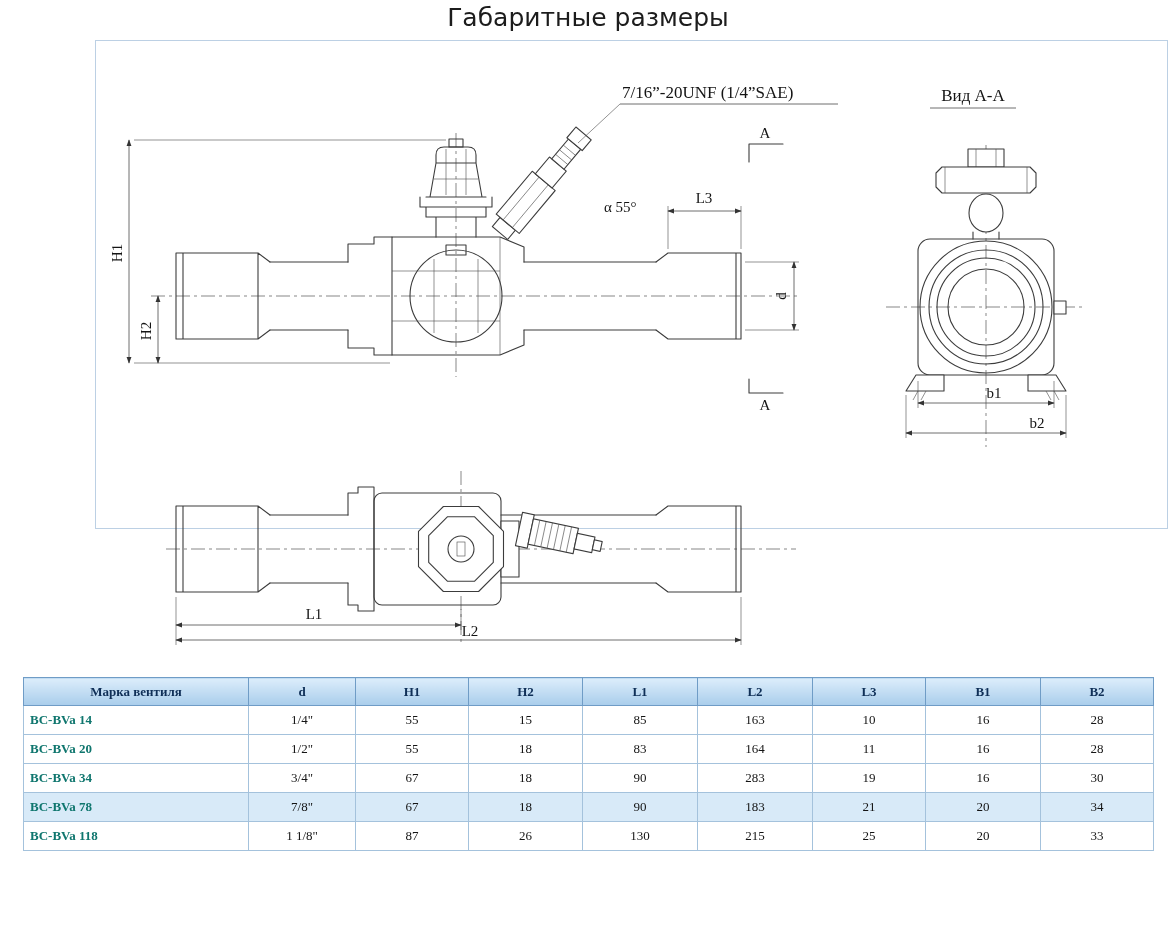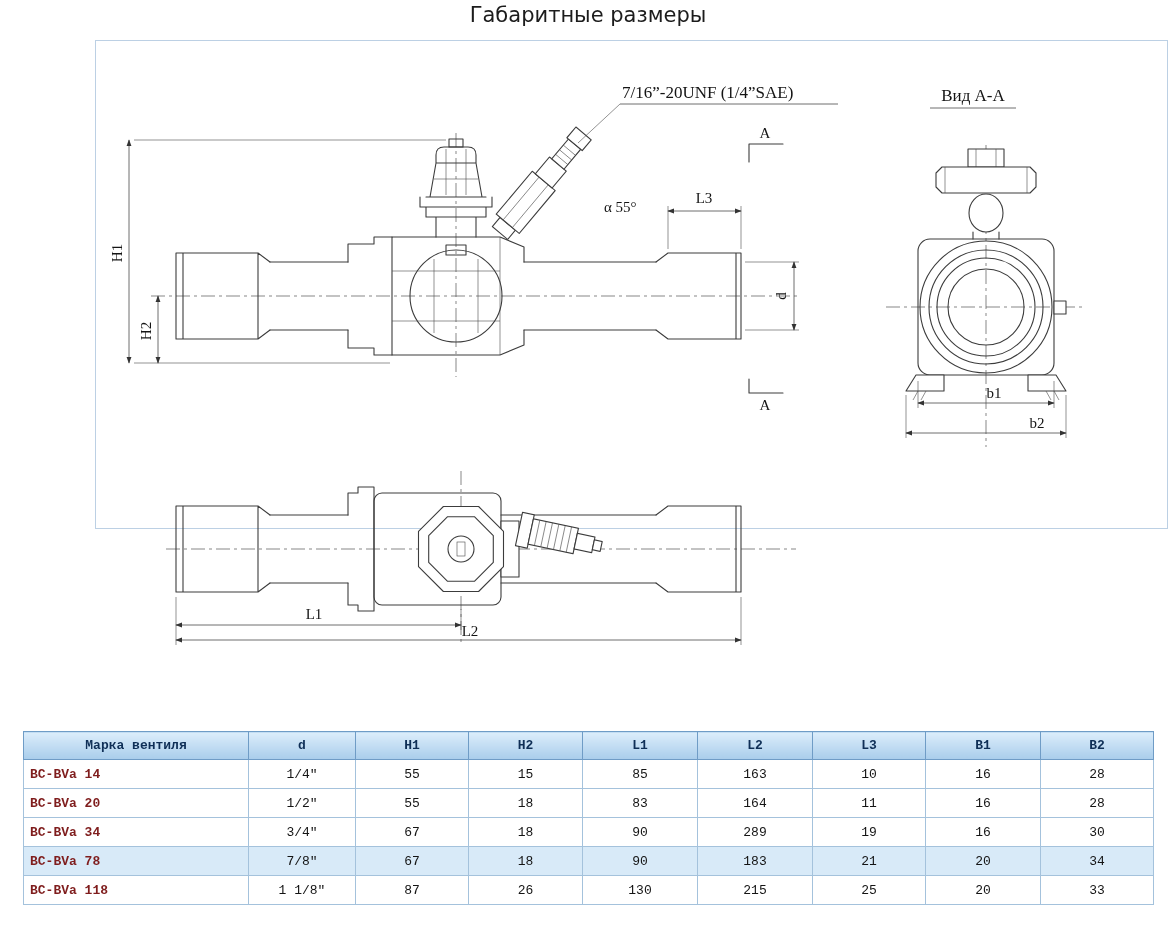--- a/index.html
+++ b/index.html
@@ -1,39 +1,39 @@
 <!DOCTYPE html>
 <html><head>
 <meta charset="utf-8">
 <style>
   html,body{margin:0;padding:0;background:#fff;}
   body{position:relative;width:1176px;height:940px;font-family:"DejaVu Sans",sans-serif;overflow:hidden;}
   .page-title{position:absolute;top:3px;left:0;width:100%;text-align:center;
-    font-size:21px;color:#1c1c1c;}
+    font-size:25px;color:#1c1c1c;}
   .drawing-panel{position:absolute;left:95px;top:40px;width:1073px;height:489px;
     border:1px solid #bcd0e4;background:#fff;box-sizing:border-box;}
   .drawing-panel svg{display:block;}
 
   
   .ln{fill:none;stroke:#3c3c3c;stroke-width:1.1;stroke-linejoin:round;stroke-linecap:round;}
   .thin{fill:none;stroke:#4a4a4a;stroke-width:0.6;}
   .dim{fill:none;stroke:#4a4a4a;stroke-width:0.8;}
   .cl{fill:none;stroke:#555;stroke-width:0.7;stroke-dasharray:14 4 3 4;}
   .lbl{font-family:"Liberation Serif",serif;font-size:15px;fill:#141414;}
   .lblL{font-size:17px;}
   .wfill{fill:#fff;}
 
   
-  .dims-table{position:absolute;left:23px;top:731px;width:1130px;border-collapse:collapse;
-    table-layout:fixed;font-family:Liberation Mono, monospace;font-size:13px;
+  .dims-table{position:absolute;left:23px;top:677px;width:1130px;border-collapse:collapse;
+    table-layout:fixed;font-family:Liberation Serif, serif;font-size:13px;
     border:1px solid #5f8cb8;}
   .dims-table th{height:27px;background:linear-gradient(#dcedfb,#a9cdeb);
     border:1px solid #6f9cc6;color:#0f2f57;font-weight:bold;text-align:center;padding:0 4px;}
   .dims-table td{height:28px;border:1px solid #a4c2dc;color:#141414;text-align:center;padding:0 4px;background:#fff;}
-  .dims-table td.model{text-align:left;font-weight:bold;padding-left:6px;color:#7f1d1d;}
+  .dims-table td.model{text-align:left;font-weight:bold;padding-left:6px;color:#0f766e;}
   .dims-table tr.alt td{background:#d8eaf8;}
 </style>
 </head>
 <body>
 
 <div class="page-title">Габаритные размеры</div>
 
 <div class="drawing-panel">
 <svg width="1073" height="648" viewBox="0 0 1073 648">
   <defs>
@@ -212,21 +212,21 @@
         <td>11</td>
         <td>16</td>
         <td>28</td>
       </tr>
       <tr>
         <td class="model">BC-BVa 34</td>
         <td>3/4"</td>
         <td>67</td>
         <td>18</td>
         <td>90</td>
-        <td>289</td>
+        <td>283</td>
         <td>19</td>
         <td>16</td>
         <td>30</td>
       </tr>
       <tr class="alt">
         <td class="model">BC-BVa 78</td>
         <td>7/8"</td>
         <td>67</td>
         <td>18</td>
         <td>90</td>

